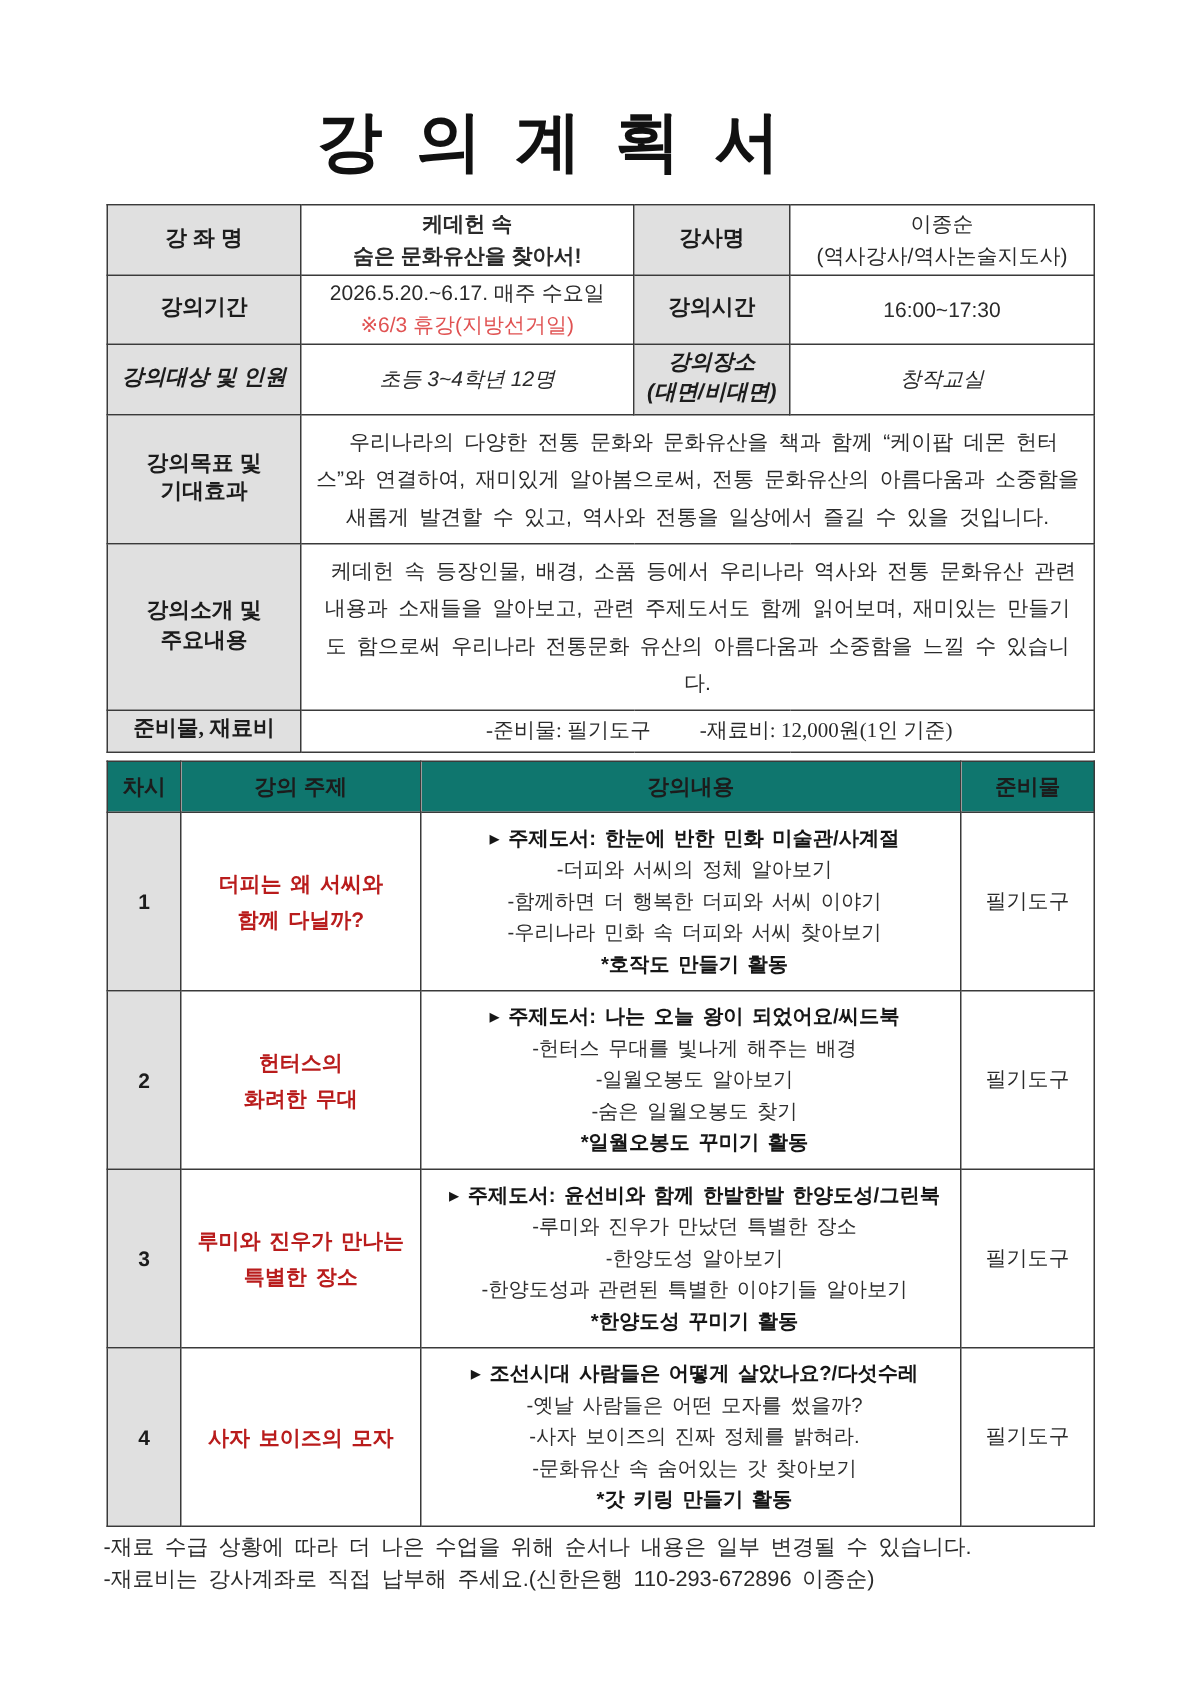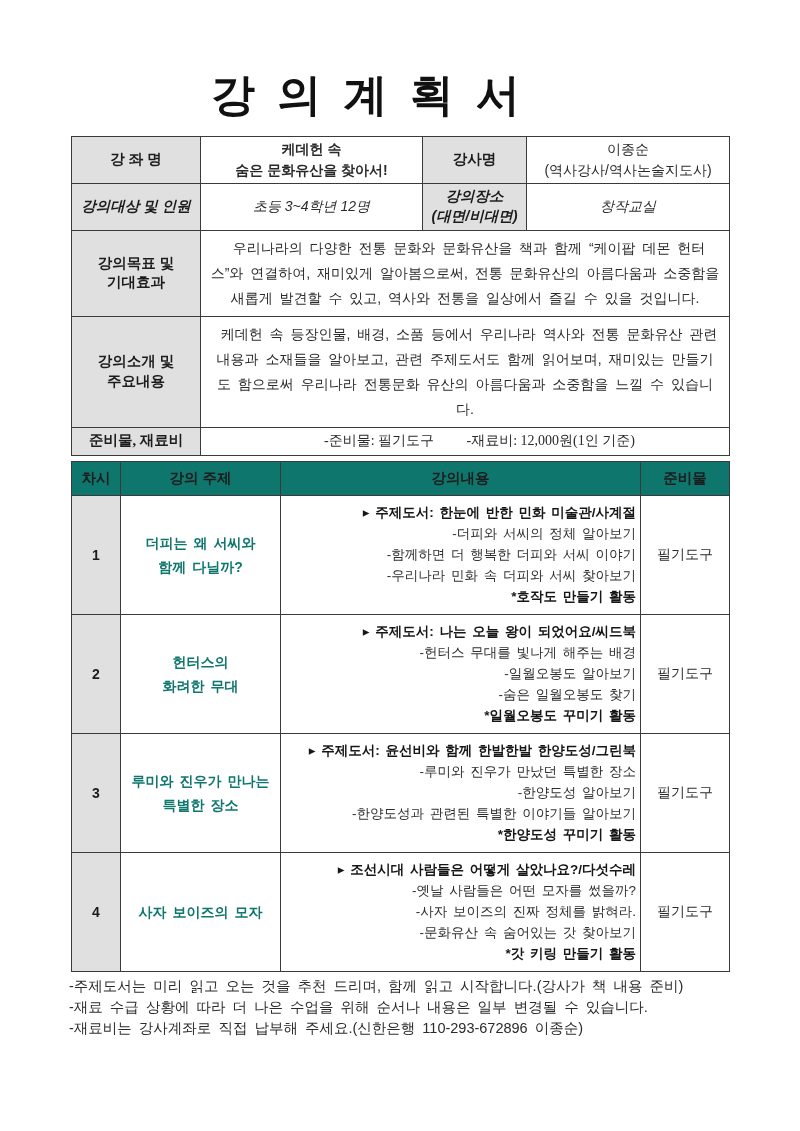--- a/index.html
+++ b/index.html
@@ -73,24 +73,24 @@
     font-weight: bold;
     text-align: center;
     font-size: 14px;
     color: #1c1c1c;
   }
   td.topic {
     text-align: center;
     font-weight: bold;
     font-size: 14px;
     line-height: 24px;
-    color: #0f766e;
+    color: #b91c1c;
     word-spacing: 2px;
   }
-  td.content { text-align: right; padding: 6px 4px 6px 9px; }
+  td.content { text-align: center; padding: 6px 4px 6px 9px; }
   td.content div { line-height: 21.2px; word-spacing: 2px; color: #2e2e2e; white-space: nowrap; }
   td.content .chead { font-weight: bold; color: #161616; }
   td.content .cact  { font-weight: bold; color: #161616; }
   td.mat { text-align: center; font-size: 14px; color: #2a2a2a; }
 
   
   .footer { margin: 4px 0 0 69px; width: 680px; font-size: 14.5px; line-height: 21px; color: #2b2b2b; word-spacing: 3px; }
 </style>
 </head>
 <body>
@@ -112,20 +112,29 @@
         <td class="val bold">
           <div>케데헌 속</div>
           <div>숨은 문화유산을 찾아서!</div>
         </td>
         <td class="lbl">강사명</td>
         <td class="val">
           <div>이종순</div>
           <div>(역사강사/역사논술지도사)</div>
         </td>
       </tr>
+      <tr class="r2">
+        <td class="lbl">강의기간</td>
+        <td class="val">
+          <div>2026.5.20.~6.17. 매주 수요일</div>
+          <div class="red">※6/3 휴강(지방선거일)</div>
+        </td>
+        <td class="lbl">강의시간</td>
+        <td class="val">16:00~17:30</td>
+      </tr>
       <tr class="r3">
         <td class="lbl">강의대상 및 인원</td>
         <td class="val">초등 3~4학년 12명</td>
         <td class="lbl">
           <div>강의장소</div>
           <div>(대면/비대면)</div>
         </td>
         <td class="val">창작교실</td>
       </tr>
       <tr class="r4">
@@ -227,18 +236,17 @@
           <div>-사자 보이즈의 진짜 정체를 밝혀라.</div>
           <div>-문화유산 속 숨어있는 갓 찾아보기</div>
           <div class="cact">*갓 키링 만들기 활동</div>
         </td>
         <td class="mat">필기도구</td>
       </tr>
     </tbody>
   </table>
 
   <div class="footer">
-    <div>-주제도서는 미리 읽고 오는 것을 추천 드리며, 함께 읽고 시작합니다.(강사가 책 내용 준비)</div>
     <div>-재료 수급 상황에 따라 더 나은 수업을 위해 순서나 내용은 일부 변경될 수 있습니다.</div>
     <div>-재료비는 강사계좌로 직접 납부해 주세요.(신한은행 110-293-672896 이종순)</div>
   </div>
 
 </div>
 
 </body></html>

